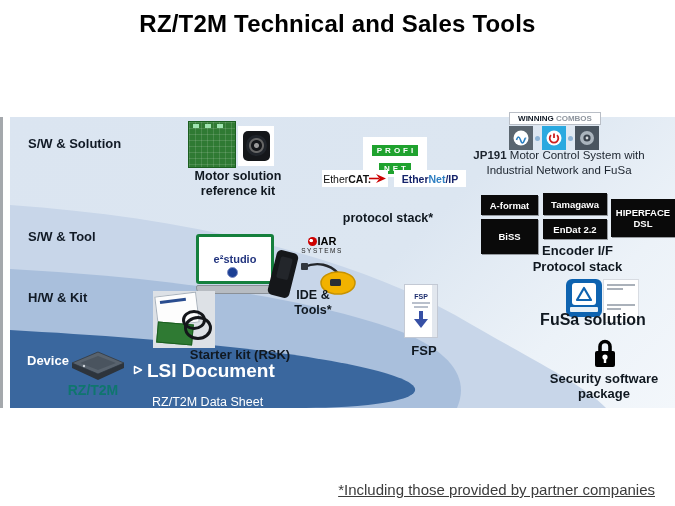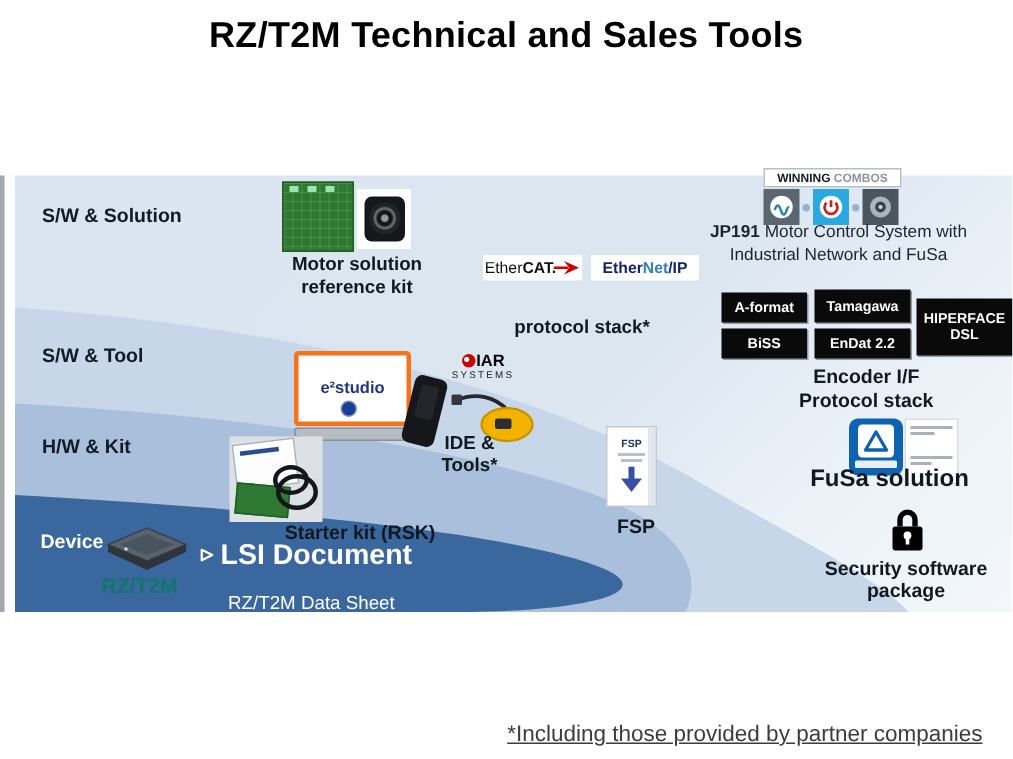--- a/index.html
+++ b/index.html
@@ -46,21 +46,21 @@
   .ecat b{font-weight:bold;}
   .ecat svg{margin-left:-2px;}
   .enip{position:absolute;left:394px;top:170px;width:72px;height:17px;background:#fff;display:flex;align-items:center;justify-content:center;
         font-size:10.5px;font-weight:bold;color:#16246b;}
   .enip .net{color:#2e7fc2;}
   
   .badge{position:absolute;background:#0a0a0a;color:#fff;font-weight:bold;font-size:9.5px;
          display:flex;align-items:center;justify-content:center;text-align:center;line-height:11px;box-shadow:1px 1px 0 rgba(0,0,0,.35);}
   
   .laptop{position:absolute;left:196px;top:234px;width:78px;}
-  .lap-screen{height:44px;border:3px solid #f97316;border-radius:3px;background:#fff;position:relative;
+  .lap-screen{height:44px;border:3px solid #15803d;border-radius:3px;background:#fff;position:relative;
               display:flex;align-items:center;justify-content:center;}
   .lap-screen .e2{font-size:11px;font-weight:bold;color:#23357f;}
   .lap-screen .logo{position:absolute;left:28px;bottom:3px;width:9px;height:9px;border-radius:50%;background:#1b3f94;border:1px solid #7d8dc4;}
   .lap-base{height:7px;background:#b7bcc2;border-radius:2px 2px 6px 6px;margin-top:1px;border:1px solid #8a9097;}
   .emu{position:absolute;left:272px;top:251px;width:22px;height:46px;background:#15171a;border-radius:5px;transform:rotate(14deg);}
   .emu i{position:absolute;left:5px;top:6px;width:12px;height:22px;background:#23262b;border-radius:2px;}
   .iar{position:absolute;left:299px;top:236px;width:46px;text-align:center;line-height:10px;}
   .iar .r1{font-size:11px;font-weight:bold;color:#000;}
   .iar .dot{display:inline-block;width:9px;height:9px;border-radius:50%;background:radial-gradient(circle at 35% 40%,#fff 0 1.5px,#c00 2px);vertical-align:-1px;margin-right:1px;}
   .iar .r2{font-size:6.5px;letter-spacing:1.5px;color:#222;}
@@ -159,41 +159,45 @@
           </svg>
       </span>
     </div>
   </div>
 
   <div class="jp">
     <b>JP191</b><span> Motor Control  System with</span><br>
     <span>Industrial Network  and FuSa</span>
   </div>
 
+  <div class="profinet">
+    <span class="pn-row">PROFI</span><br>
+    <span class="pn-row pn2">NET</span>
+  </div>
   <div class="ecat">
     <span>Ether</span>
       <b>CAT.</b>
     <svg width="18" height="11" viewBox="0 0 18 11">
       <path d="M17,5.5 L7,1 L10.5,5.5 L7,10 Z" fill="#c00"></path>
       <path d="M0,5.5 h10" stroke="#c00" stroke-width="1.6"></path>
       </svg>
   </div>
   <div class="enip">
     <span>Ether</span>
       <span class="net">Net</span>
       <span>/IP</span>
   </div>
   <div class="cap" style="left:318px;top:196px;width:140px;">
     <br>
     <span>protocol stack*</span>
   </div>
 
   <div class="badge" style="left:481px;top:195px;width:57px;height:20px;">A-format</div>
   <div class="badge" style="left:543px;top:193px;width:64px;height:22px;">Tamagawa</div>
-  <div class="badge" style="left:481px;top:219px;width:57px;height:20px;">BiSS</div>
+  <div class="badge" style="left:481px;top:219px;width:57px;height:35px;">BiSS</div>
   <div class="badge" style="left:543px;top:219px;width:64px;height:20px;">EnDat 2.2</div>
   <div class="badge" style="left:611px;top:199px;width:64px;height:38px;align-items:center;">
     <span><span>HIPERFACE</span><br>
     <span>DSL</span></span>
   </div>
   <div class="cap" style="left:500px;top:243px;width:155px;font-size:13px;line-height:16px;">
     <span>Encoder I/F</span><br>
     <span>Protocol stack</span>
   </div>
 

